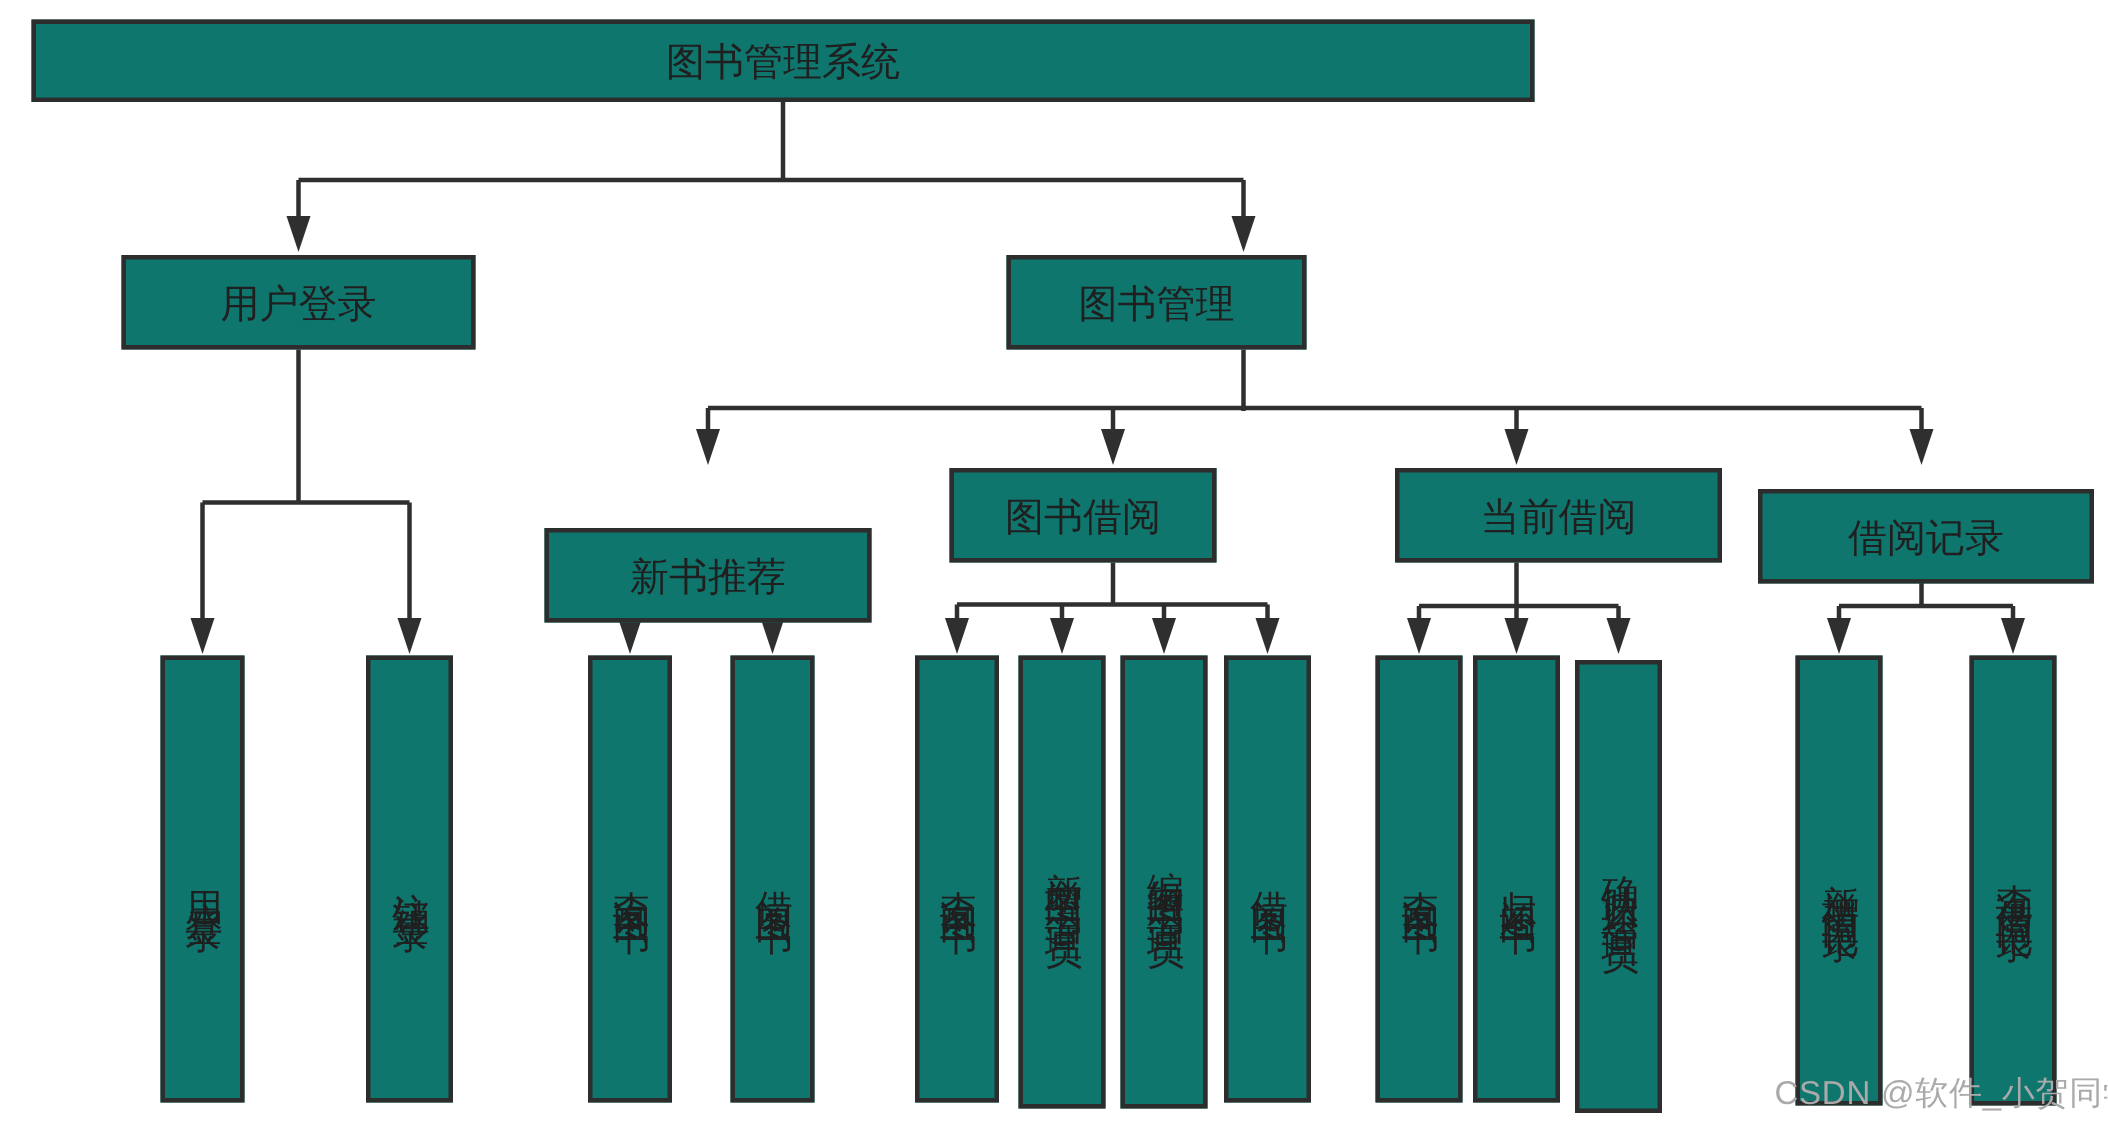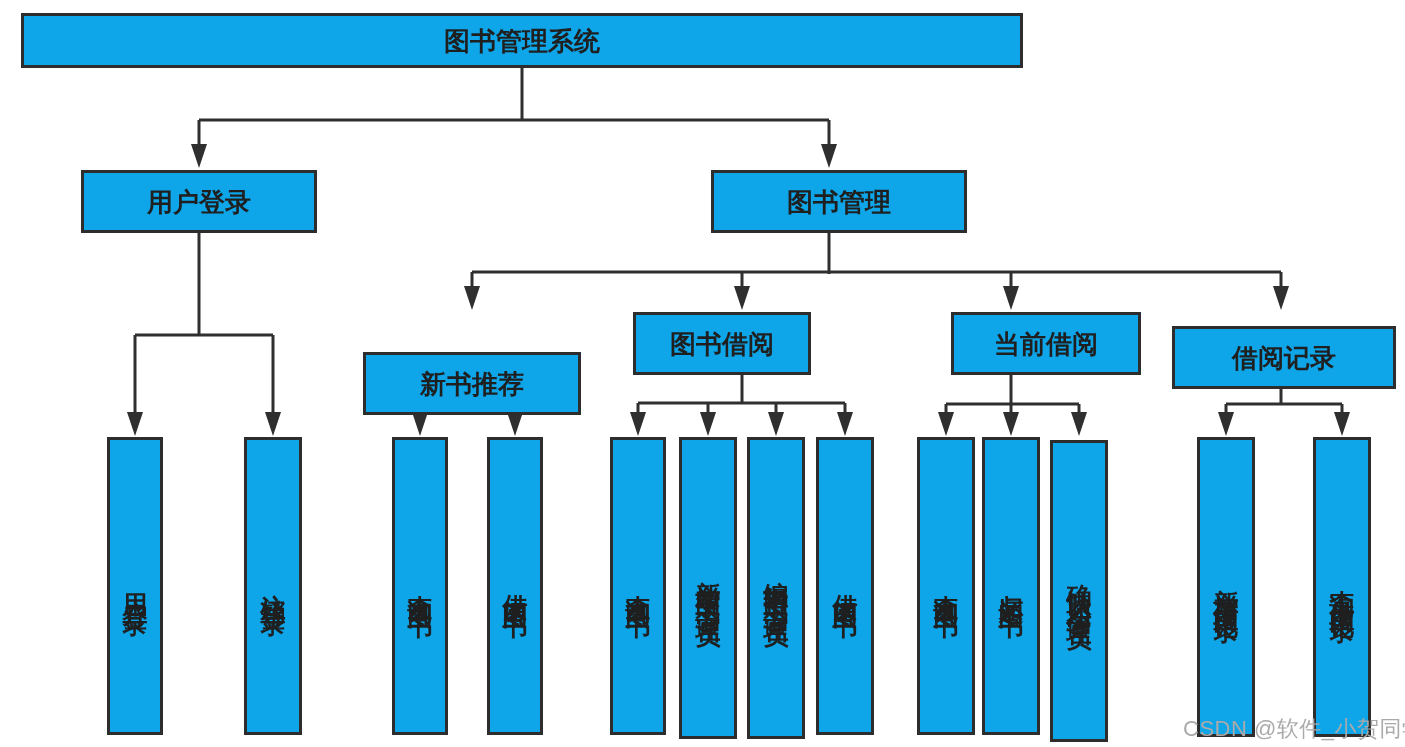--- a/index.html
+++ b/index.html
@@ -6,23 +6,23 @@
   .canvas {
     position:relative; width:1405px; height:747px;
     background: var(--background, #ffffff);
     font-family: "Liberation Sans", "DejaVu Sans", sans-serif;
     overflow:hidden;
   }
   svg.lines { position:absolute; left:0; top:0; z-index:1; }
   .box {
     position:absolute; box-sizing:border-box;
     border:3px solid var(--box_border, #2d2d2d);
-    background:#0ea5e9; color:var(--text, #1f1f1f);
+    background:#0f766e; color:var(--text, #1f1f1f);
     display:flex; align-items:center; justify-content:center;
-    z-index:2; line-height:1;font-weight:bold;
+    z-index:2; line-height:1;
   }
   .box-h { font-size:26px; }
   .box-v {
     writing-mode:vertical-lr; text-orientation:mixed;
     font-size:25px; letter-spacing:6px;
   }
   .watermark {
     position:absolute; left:1183px; top:714px; z-index:5;
     font-size:22px; color:var(--watermark, #aaaaaa);
     letter-spacing:0.5px; white-space:nowrap;
@@ -95,25 +95,25 @@
       <polygon points="1003,412 1019,412 1011,436"></polygon>
       <polygon points="1071,412 1087,412 1079,436"></polygon>
       <polygon points="1218,412 1234,412 1226,436"></polygon>
       <polygon points="1334,412 1350,412 1342,436"></polygon>
     </g>
   </svg>
 
   <div class="box box-h" style="left:21px; top:13px; width:1002px; height:55px;">图书管理系统</div>
 
   <div class="box box-h" style="left:81px; top:170px; width:236px; height:63px;">用户登录</div>
-  <div class="box box-h" style="left:711px; top:170px; width:256px; height:63px;">图书管理</div>
+  <div class="box box-h" style="left:671px; top:170px; width:200px; height:63px;">图书管理</div>
 
   <div class="box box-h" style="left:363px; top:312px; width:218px; height:63px;margin-top:40px;">新书推荐</div>
   <div class="box box-h" style="left:633px; top:312px; width:178px; height:63px;">图书借阅</div>
-  <div class="box box-h" style="left:951px; top:312px; width:190px; height:63px;">当前借阅</div>
+  <div class="box box-h" style="left:930px; top:312px; width:218px; height:63px;">当前借阅</div>
   <div class="box box-h" style="left:1172px; top:326px; width:224px; height:63px;">借阅记录</div>
 
   <div class="box box-v" style="left:107px; top:437px; width:56px; height:298px;">用户登录</div>
   <div class="box box-v" style="left:244px; top:437px; width:58px; height:298px;">注销登录</div>
 
   <div class="box box-v" style="left:392px; top:437px; width:56px; height:298px;">查询图书</div>
   <div class="box box-v" style="left:487px; top:437px; width:56px; height:298px;">借阅图书</div>
 
   <div class="box box-v" style="left:610px; top:437px; width:56px; height:298px;">查询图书</div>
   <div class="box box-v" style="left:679px; top:437px; width:58px; height:302px;">新增图书（管理员）</div>

